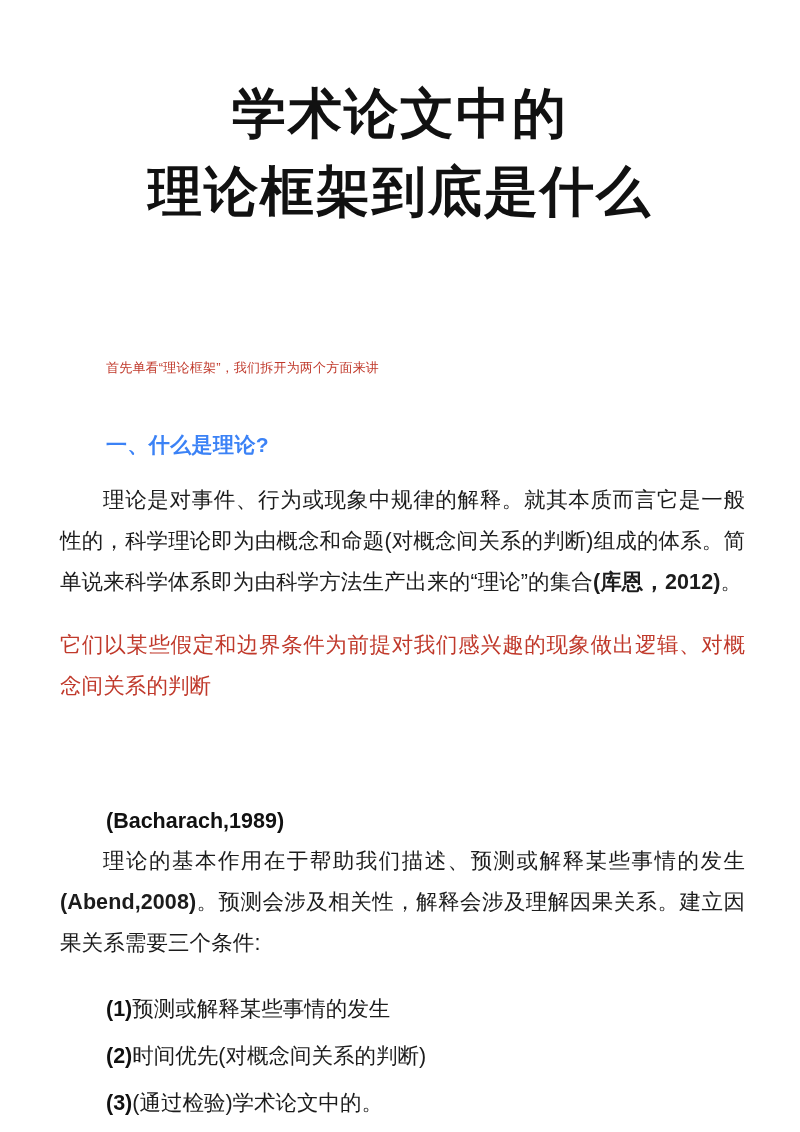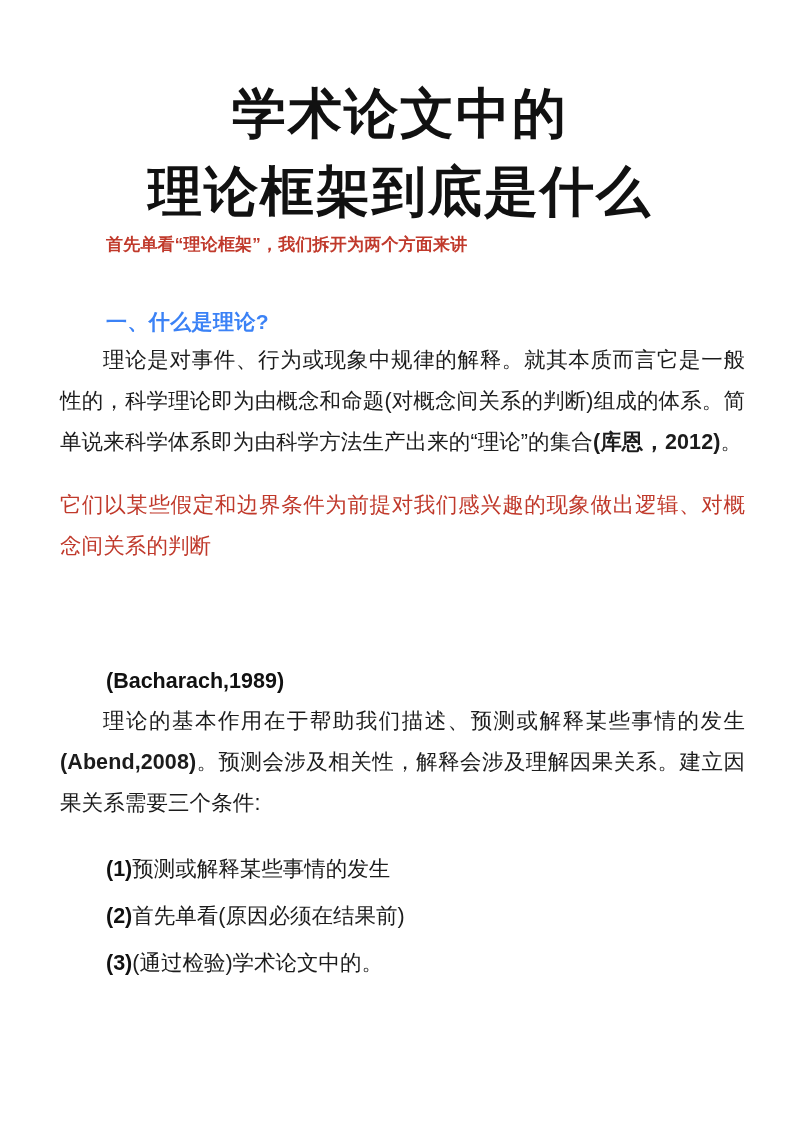--- a/index.html
+++ b/index.html
@@ -39,42 +39,43 @@
     white-space: nowrap;
   }
 
   
   .content {
     padding: 0 55px 0 60px;
   }
 
   
   .lead-note {
+    margin-top: 123px;
     padding-left: 46px;
-    font-size: 17px;
-    font-weight: 700;
+    font-size: 13px;
+    font-weight: 400;
     line-height: 30px;
     color: #c0392b;
     letter-spacing: 0.2px;
   }
 
   
   .section-heading {
     margin-top: 47px;
     padding-left: 46px;
     font-size: 21px;
     font-weight: 700;
     line-height: 30px;
     color: #3b82f6;
     letter-spacing: 0.4px;
   }
 
   
   .para {
-    margin-top: 3px;
+    margin-top: 20px;
     font-size: 21.5px;
     line-height: 41px;
     color: #1c1c1c;
     text-align: justify;
     text-justify: inter-ideograph;
     letter-spacing: 0.1px;
   }
   .para.indent {
     text-indent: 2em;
   }
@@ -134,18 +135,18 @@
     <p class="para indent"><span>理论是对事件、行为或现象中规律的解释。就其本质而言它是一般性的，科学理论即为由概念和命题(对概念间关系的判断)组成的体系。简单说来科学体系即为由科学方法生产出来的“理论”的集合</span><span class="bold">(库恩，2012)</span><span>。</span></p>
 
     <p class="para red">它们以某些假定和边界条件为前提对我们感兴趣的现象做出逻辑、对概念间关系的判断</p>
 
     <div class="cite-line">(Bacharach,1989)</div>
 
     <p class="para indent tight"><span>理论的基本作用在于帮助我们描述、预测或解释某些事情的发生</span><span class="bold">(Abend,2008)</span><span>。预测会涉及相关性，解释会涉及理解因果关系。建立因果关系需要三个条件:</span></p>
 
     <div class="conditions">
       <div class="condition-item"><span class="marker">(1)</span><span>预测或解释某些事情的发生</span></div>
-      <div class="condition-item"><span class="marker">(2)</span><span>首先单看(原因必须在结果前)</span></div>
+      <div class="condition-item"><span class="marker">(2)</span><span>时间优先(对概念间关系的判断)</span></div>
       <div class="condition-item"><span class="marker">(3)</span><span>(通过检验)学术论文中的。</span></div>
     </div>
 
   </div>
 </div>
 
 </body></html>

